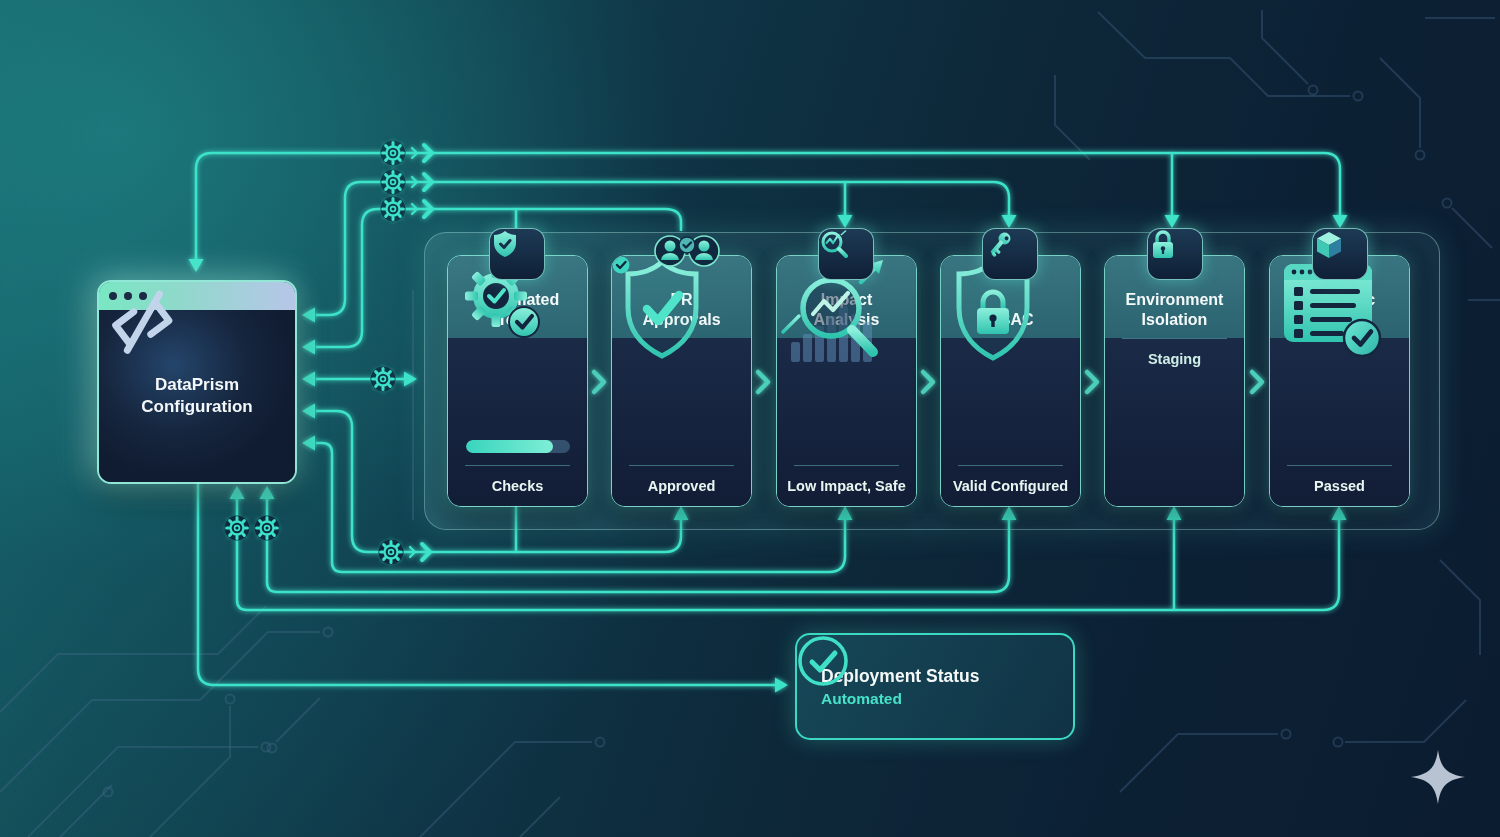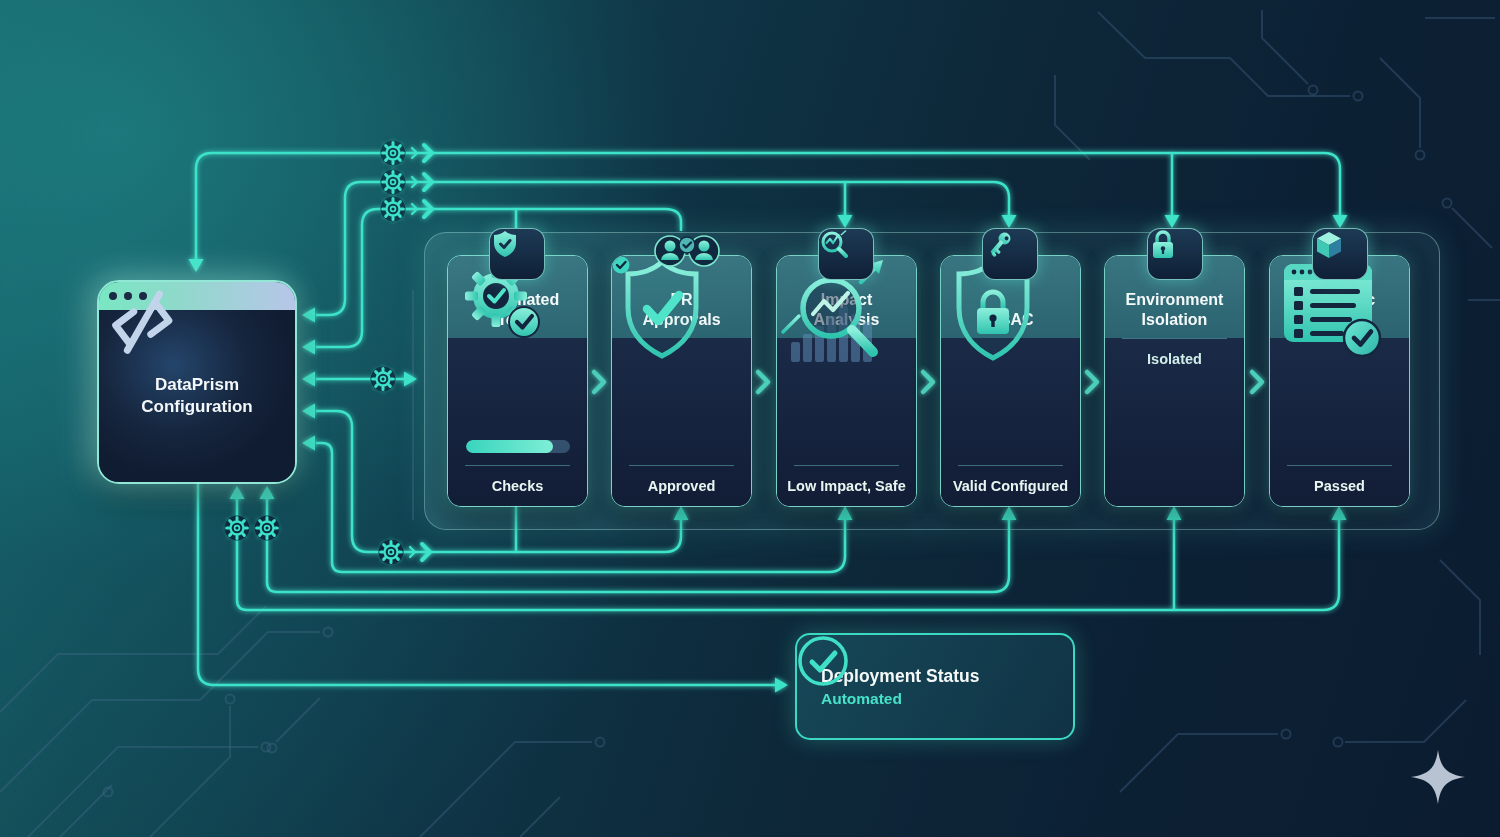--- a/index.html
+++ b/index.html
@@ -16,21 +16,21 @@
   .panel{
     position:absolute;left:424px;top:232px;width:1014px;height:296px;z-index:1;
     border-radius:22px;border:1.5px solid rgba(168,233,228,.40);
     background:linear-gradient(100deg, rgba(130,205,210,.17), rgba(95,165,185,.09) 45%, rgba(80,140,170,.11));
     box-shadow:0 0 30px rgba(90,220,205,.18), inset 0 0 40px rgba(120,230,220,.06);
   }
   #flow-svg{z-index:2;}
   
   .app-window{
     position:absolute;left:97px;top:280px;width:196px;height:200px;z-index:3;
-    border-radius:22px;border:2px solid rgba(160,245,225,.9);overflow:hidden;
+    border-radius:14px;border:2px solid rgba(160,245,225,.9);overflow:hidden;
     box-shadow:0 0 30px rgba(120,240,218,.40), -10px -4px 36px rgba(235,255,250,.22), 0 14px 30px rgba(0,0,0,.35);
     display:flex;flex-direction:column;
   }
   .titlebar{height:28px;background:linear-gradient(90deg,#79e7c2,#8fd9cb 40%,#b7c6e8);display:flex;align-items:center;padding-left:10px;gap:7px;}
   .tb-dot{width:8px;height:8px;border-radius:50%;background:#1c2b45;}
   .win-body{flex:1;background:radial-gradient(120px 110px at 38% 32%, #24456b, #16263f 60%, #101c31);
     display:flex;flex-direction:column;align-items:center;justify-content:center;gap:8px;}
   .win-title{color:#f4f8fb;font-weight:700;font-size:17px;line-height:1.3;text-align:center;max-width:150px;}
   
   .card{position:absolute;top:255px;width:139px;height:250px;z-index:3;border-radius:14px;
@@ -388,21 +388,21 @@
     <div class="status">Valid Configured</div>
   </div>
 </div>
 
 <div class="card" style="left:1104px">
   <div class="card-head">
       <div class="card-title">Environment Isolation</div>
     </div>
   <div class="card-body">
     <div class="divider"></div>
-    <div class="status" style="color:#cfeee8">Isolated</div>
+    <div class="status" style="color:#cfeee8">Staging</div>
   </div>
 </div>
 
 <div class="card" style="left:1269px">
   <div class="card-head">
       <div class="card-title">Semantic Checks</div>
     </div>
   <div class="card-body">
     <div class="icon-wrap">
       <svg width="122" height="110" viewBox="0 0 122 110">

